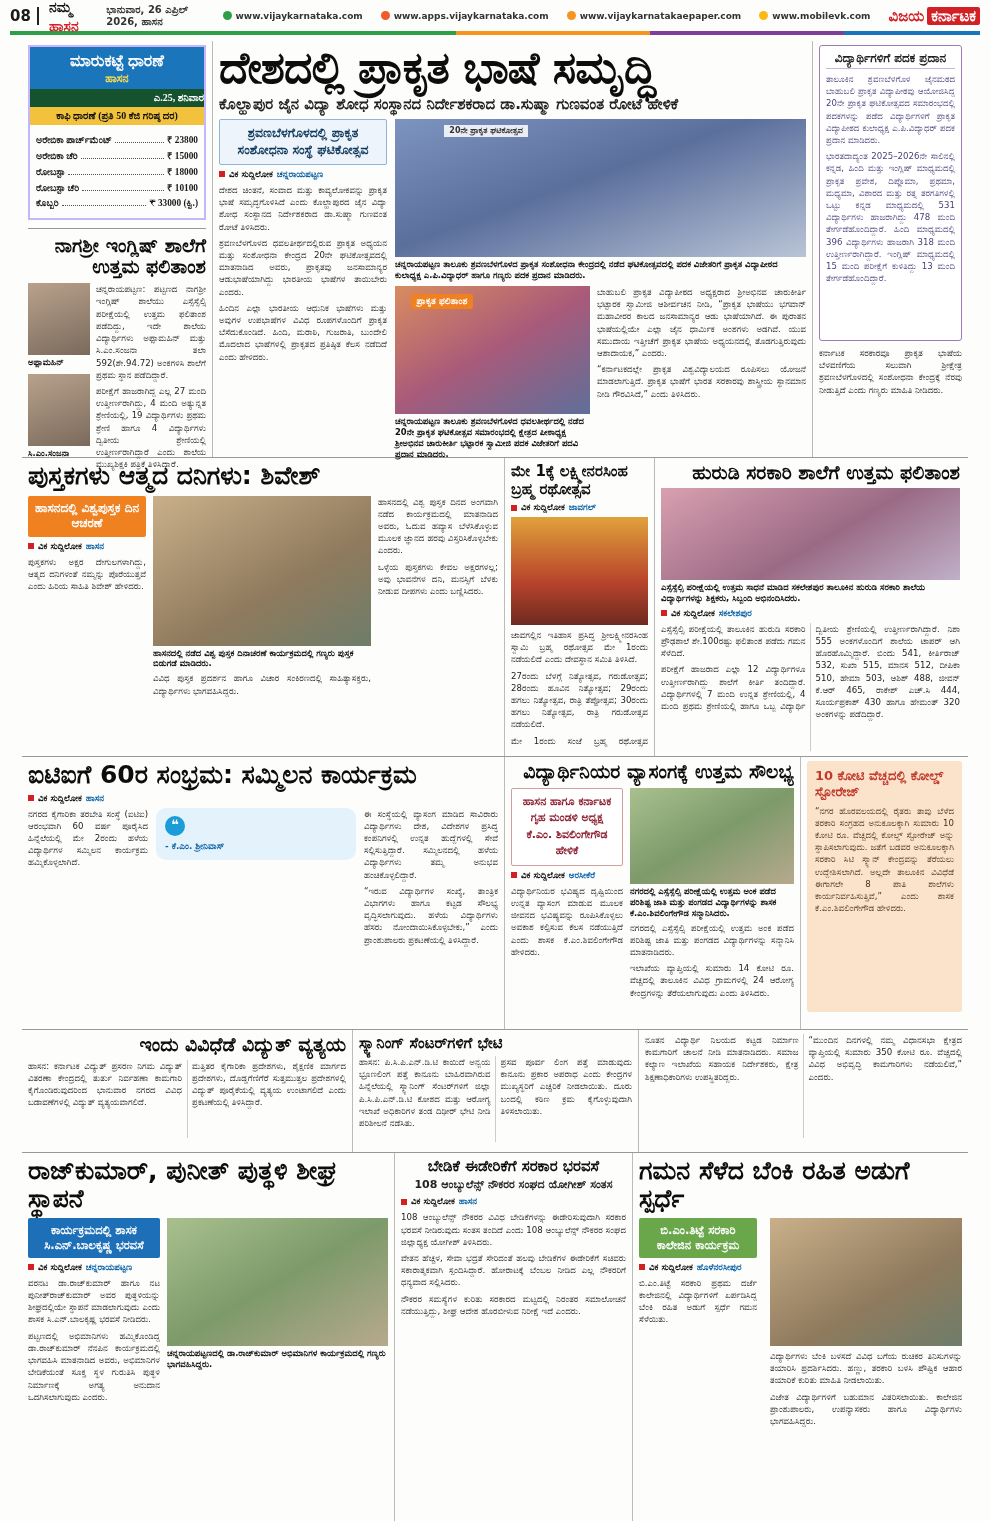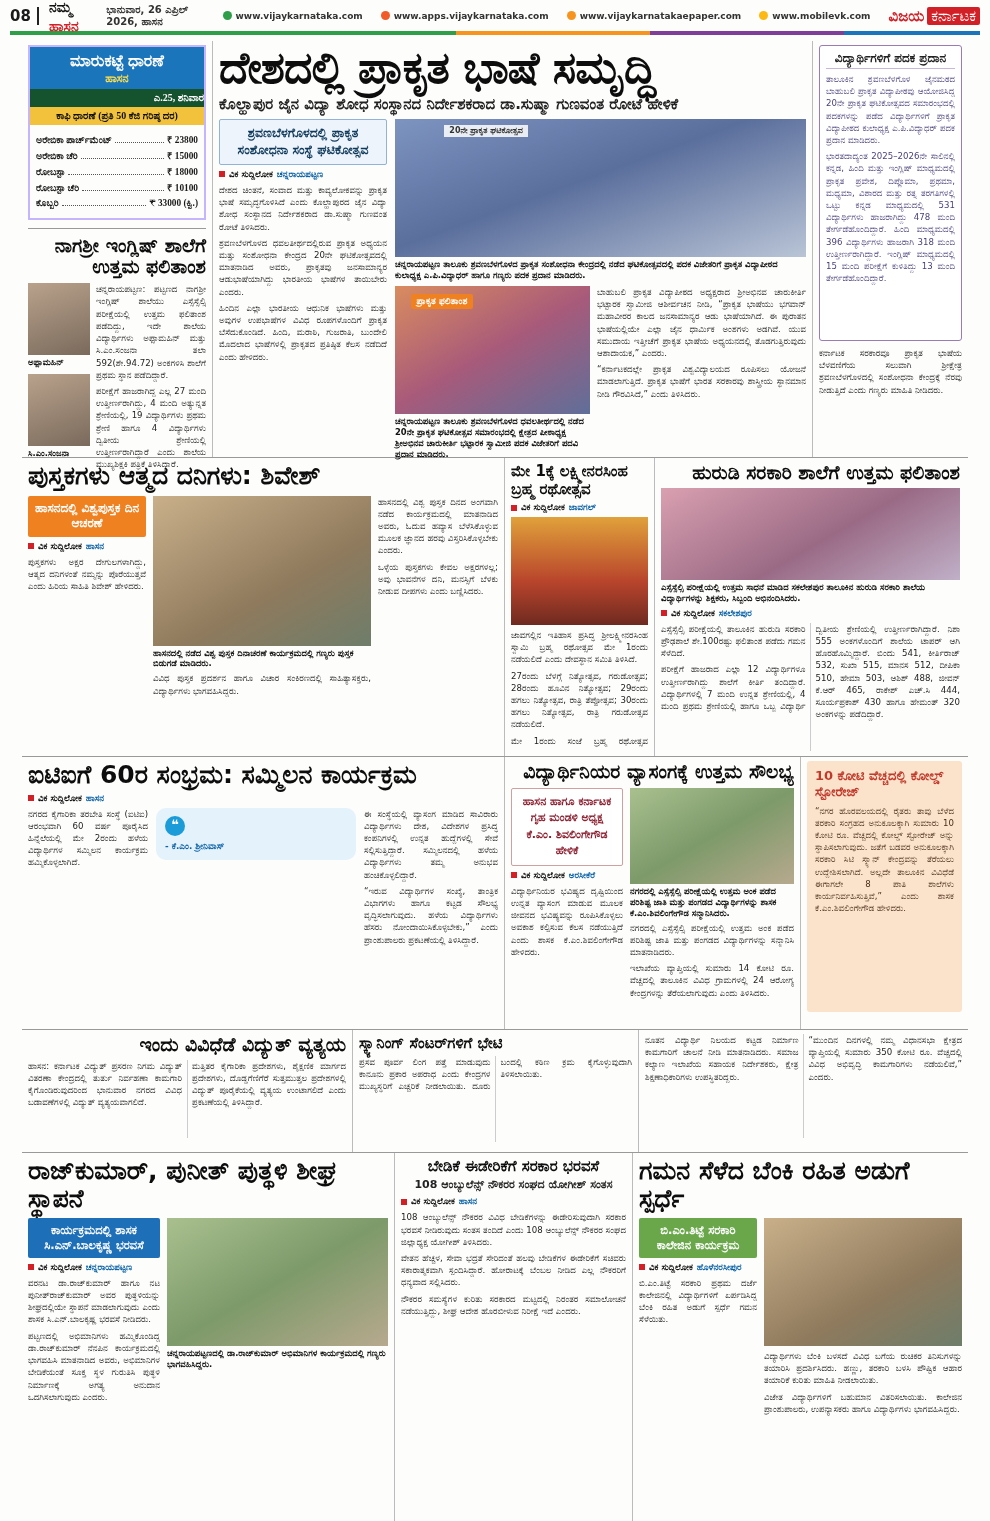--- a/index.html
+++ b/index.html
@@ -9,21 +9,21 @@
   .hdr{display:flex;align-items:center;height:27px;padding:2px 10px 0 10px;gap:10px;}
   .pageno{font-size:15px;font-weight:bold;border-right:2px solid #222;padding-right:6px;}
   .ed1{font-size:14px;font-weight:bold;color:#111;}
   .ed2{font-size:14px;font-weight:bold;color:#d32027;}
   .hdate{font-size:10px;font-weight:bold;color:#333;margin-left:4px;}
   .urls{display:flex;gap:18px;margin-left:auto;align-items:center;}
   .url{display:flex;align-items:center;gap:4px;font-size:9px;font-weight:bold;color:#333;}
   .dot{width:9px;height:9px;border-radius:50%;display:inline-block;}
   .logo{display:flex;align-items:center;gap:3px;margin-left:8px;}
   .logo-a{color:#d32027;font-weight:bold;font-size:15px;}
-  .logo-b{background:#d32027;color:#fff;font-weight:normal;font-size:15px;padding:0 4px;border-radius:2px;}
+  .logo-b{background:#d32027;color:#fff;font-weight:bold;font-size:15px;padding:0 4px;border-radius:2px;}
   .rulebar{height:4px;margin:2px 10px 0 10px;
     background:linear-gradient(90deg,#2e9e49 0 46%,#f7941d 46% 66%,#7f3f98 66% 86%,#1b75bb 86% 100%);}
   
   .content{padding:6px 22px 0 22px;}
   .row{display:flex;border-bottom:1px solid #999;}
   .col{padding:4px 6px 6px 6px;box-sizing:border-box;}
   .col + .col{border-left:1px solid #bbb;}
   .bigh1{font-size:44px;line-height:1.05;font-weight:bold;color:#0d0d0d;letter-spacing:-1px;}
   .subh{font-size:15px;font-weight:bold;color:#222;margin-top:4px;}
   .h2{font-size:25px;font-weight:bold;line-height:1.1;color:#0d0d0d;}
@@ -360,20 +360,21 @@
       <div class="col" style="width:330px">
         <div class="h3">ಇಂದು ವಿವಿಧೆಡೆ ವಿದ್ಯುತ್ ವ್ಯತ್ಯಯ</div>
         <div class="body-t cols2 clip" style="height:78px;margin-top:4px">
           <p>ಹಾಸನ: ಕರ್ನಾಟಕ ವಿದ್ಯುತ್ ಪ್ರಸರಣ ನಿಗಮ ವಿದ್ಯುತ್ ವಿತರಣಾ ಕೇಂದ್ರದಲ್ಲಿ ತುರ್ತು ನಿರ್ವಹಣಾ ಕಾಮಗಾರಿ ಕೈಗೊಂಡಿರುವುದರಿಂದ ಭಾನುವಾರ ನಗರದ ವಿವಿಧ ಬಡಾವಣೆಗಳಲ್ಲಿ ವಿದ್ಯುತ್ ವ್ಯತ್ಯಯವಾಗಲಿದೆ.</p>
           <p>ಮತ್ತಿತರ ಕೈಗಾರಿಕಾ ಪ್ರದೇಶಗಳು, ಶೈಕ್ಷಣಿಕ ಮಾರ್ಗದ ಪ್ರದೇಶಗಳು, ದೊಡ್ಡಗೆಣಿಗೆರೆ ಸುತ್ತಮುತ್ತಲ ಪ್ರದೇಶಗಳಲ್ಲಿ ವಿದ್ಯುತ್ ಪೂರೈಕೆಯಲ್ಲಿ ವ್ಯತ್ಯಯ ಉಂಟಾಗಲಿದೆ ಎಂದು ಪ್ರಕಟಣೆಯಲ್ಲಿ ತಿಳಿಸಿದ್ದಾರೆ.</p>
         </div>
       </div>
       <div class="col" style="width:286px">
         <div class="h4">ಸ್ಕ್ಯಾನಿಂಗ್ ಸೆಂಟರ್‌ಗಳಿಗೆ ಭೇಟಿ</div>
         <div class="body-t cols2 clip" style="height:86px;margin-top:4px">
+          <p>ಹಾಸನ: ಪಿ.ಸಿ.ಪಿ.ಎನ್.ಡಿ.ಟಿ ಕಾಯಿದೆ ಅನ್ವಯ ಭ್ರೂಣಲಿಂಗ ಪತ್ತೆ ಕಾನೂನು ಬಾಹಿರವಾಗಿರುವ ಹಿನ್ನೆಲೆಯಲ್ಲಿ ಸ್ಕ್ಯಾನಿಂಗ್ ಸೆಂಟರ್‌ಗಳಿಗೆ ಜಿಲ್ಲಾ ಪಿ.ಸಿ.ಪಿ.ಎನ್.ಡಿ.ಟಿ ಕೋಶದ ಮತ್ತು ಆರೋಗ್ಯ ಇಲಾಖೆ ಅಧಿಕಾರಿಗಳ ತಂಡ ದಿಢೀರ್ ಭೇಟಿ ನೀಡಿ ಪರಿಶೀಲನೆ ನಡೆಸಿತು.</p>
           <p>ಪ್ರಸವ ಪೂರ್ವ ಲಿಂಗ ಪತ್ತೆ ಮಾಡುವುದು ಕಾನೂನು ಪ್ರಕಾರ ಅಪರಾಧ ಎಂದು ಕೇಂದ್ರಗಳ ಮುಖ್ಯಸ್ಥರಿಗೆ ಎಚ್ಚರಿಕೆ ನೀಡಲಾಯಿತು. ದೂರು ಬಂದಲ್ಲಿ ಕಠಿಣ ಕ್ರಮ ಕೈಗೊಳ್ಳುವುದಾಗಿ ತಿಳಿಸಲಾಯಿತು.</p>
         </div>
       </div>
       <div class="col" style="width:330px">
         <div class="body-t cols2 clip" style="height:104px">
           <p>ನೂತನ ವಿದ್ಯಾರ್ಥಿ ನಿಲಯದ ಕಟ್ಟಡ ನಿರ್ಮಾಣ ಕಾಮಗಾರಿಗೆ ಚಾಲನೆ ನೀಡಿ ಮಾತನಾಡಿದರು. ಸಮಾಜ ಕಲ್ಯಾಣ ಇಲಾಖೆಯ ಸಹಾಯಕ ನಿರ್ದೇಶಕರು, ಕ್ಷೇತ್ರ ಶಿಕ್ಷಣಾಧಿಕಾರಿಗಳು ಉಪಸ್ಥಿತರಿದ್ದರು.</p>
           <p>“ಮುಂದಿನ ದಿನಗಳಲ್ಲಿ ನಮ್ಮ ವಿಧಾನಸಭಾ ಕ್ಷೇತ್ರದ ವ್ಯಾಪ್ತಿಯಲ್ಲಿ ಸುಮಾರು 350 ಕೋಟಿ ರೂ. ವೆಚ್ಚದಲ್ಲಿ ವಿವಿಧ ಅಭಿವೃದ್ಧಿ ಕಾಮಗಾರಿಗಳು ನಡೆಯಲಿವೆ,” ಎಂದರು.</p>
         </div>
       </div>
     </div>
@@ -412,21 +413,21 @@
         </div>
         <div class="body-t clip" style="height:260px">
           <p>108 ಆಂಬ್ಯುಲೆನ್ಸ್ ನೌಕರರ ವಿವಿಧ ಬೇಡಿಕೆಗಳನ್ನು ಈಡೇರಿಸುವುದಾಗಿ ಸರಕಾರ ಭರವಸೆ ನೀಡಿರುವುದು ಸಂತಸ ತಂದಿದೆ ಎಂದು 108 ಆಂಬ್ಯುಲೆನ್ಸ್ ನೌಕರರ ಸಂಘದ ಜಿಲ್ಲಾಧ್ಯಕ್ಷ ಯೋಗೀಶ್ ತಿಳಿಸಿದರು.</p>
           <p>ವೇತನ ಹೆಚ್ಚಳ, ಸೇವಾ ಭದ್ರತೆ ಸೇರಿದಂತೆ ಹಲವು ಬೇಡಿಕೆಗಳ ಈಡೇರಿಕೆಗೆ ಸಚಿವರು ಸಕಾರಾತ್ಮಕವಾಗಿ ಸ್ಪಂದಿಸಿದ್ದಾರೆ. ಹೋರಾಟಕ್ಕೆ ಬೆಂಬಲ ನೀಡಿದ ಎಲ್ಲ ನೌಕರರಿಗೆ ಧನ್ಯವಾದ ಸಲ್ಲಿಸಿದರು.</p>
           <p>ನೌಕರರ ಸಮಸ್ಯೆಗಳ ಕುರಿತು ಸರಕಾರದ ಮಟ್ಟದಲ್ಲಿ ನಿರಂತರ ಸಮಾಲೋಚನೆ ನಡೆಯುತ್ತಿದ್ದು, ಶೀಘ್ರ ಆದೇಶ ಹೊರಬೀಳುವ ನಿರೀಕ್ಷೆ ಇದೆ ಎಂದರು.</p>
         </div>
       </div>
 
       <div class="col" style="width:336px">
         <div class="h2">ಗಮನ ಸೆಳೆದ ಬೆಂಕಿ ರಹಿತ ಅಡುಗೆ ಸ್ಪರ್ಧೆ</div>
-        <div style="display:flex;gap:7px;margin-top:6px">
+        <div style="display:flex;gap:13px;margin-top:6px">
           <div style="width:118px;flex:0 0 auto">
             <div class="kick-green">ಬಿ.ಎಂ.ತಿಟ್ಟೆ ಸರಕಾರಿ ಕಾಲೇಜಿನ ಕಾರ್ಯಕ್ರಮ</div>
             <div class="byline">
               <span class="red-sq"></span>
               <span class="by-src">ವಿಕ ಸುದ್ದಿಲೋಕ</span>
               <span class="by-place">ಹೊಳೆನರಸೀಪುರ</span>
             </div>
             <div class="body-t clip" style="height:200px">
               <p>ಬಿ.ಎಂ.ತಿಟ್ಟೆ ಸರಕಾರಿ ಪ್ರಥಮ ದರ್ಜೆ ಕಾಲೇಜಿನಲ್ಲಿ ವಿದ್ಯಾರ್ಥಿಗಳಿಗೆ ಏರ್ಪಡಿಸಿದ್ದ ಬೆಂಕಿ ರಹಿತ ಅಡುಗೆ ಸ್ಪರ್ಧೆ ಗಮನ ಸೆಳೆಯಿತು.</p>
             </div>

